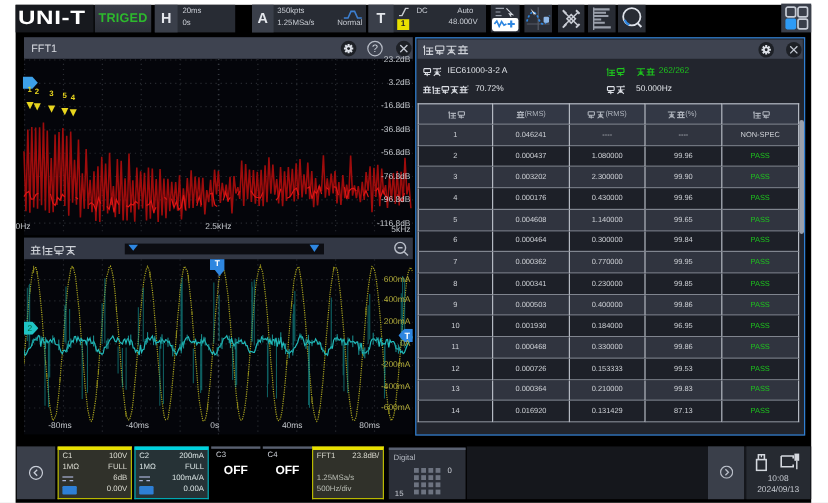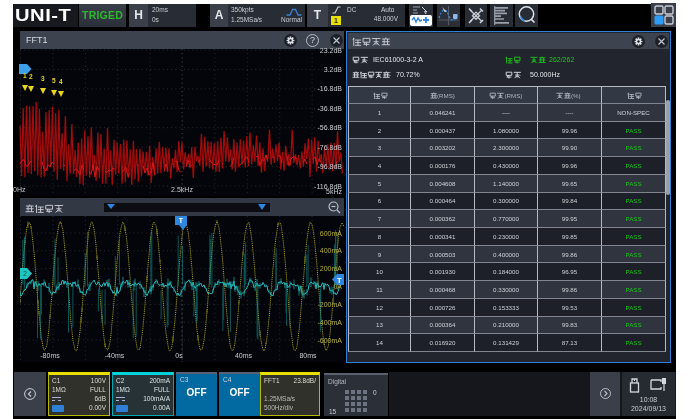--- a/index.html
+++ b/index.html
@@ -18,21 +18,21 @@
 .trow { position:absolute; left:348px; width:318px; display:flex; }
 .trow .tc { border-right:1px solid #b4b9c2; border-bottom:1px solid #80858f;
   color:#ced1d6; font-size:6.2px; display:flex; align-items:center; justify-content:center; }
 .trow .tc:first-child { border-left:1px solid #b4b9c2; }
 .thead { background:#333845; }
 .thead .tc { color:#b4b9c2; border-top:1px solid #b4b9c2; }
 .odd { background:#30343f; }
 .even { background:#1d2028; }
 .chbox { position:absolute; top:372px; height:44px; font-size:6.5px; line-height:8.6px; }
 .chbox .rowline { display:flex; justify-content:space-between; padding:0 3px; height:9px; align-items:center; }
-.offbox { position:absolute; top:372px; height:44px; background:#0369a1; border-top:2px solid #596070; }
+.offbox { position:absolute; top:372px; height:44px; background:#000000; border-top:2px solid #596070; }
 .coup { display:inline-block; width:9px; height:5px; border-top:1.2px solid #aab4d8; position:relative; }
 .coup:after { content:""; position:absolute; left:0; top:2px; width:9px; height:0;
   border-top:1.2px dashed #aab4d8; }
 .icirc { position:absolute; border-radius:50%; background:#22252c; }
 </style></head>
 <body>
 <div id="screen"></div>
 
 <div class="blk" style="left:13px;top:4px;width:65px;height:23px;background:#17191e"></div>
 <div class="abs" style="left:15px;top:5px;width:62px;height:21px;color:#fff;font-weight:900;

